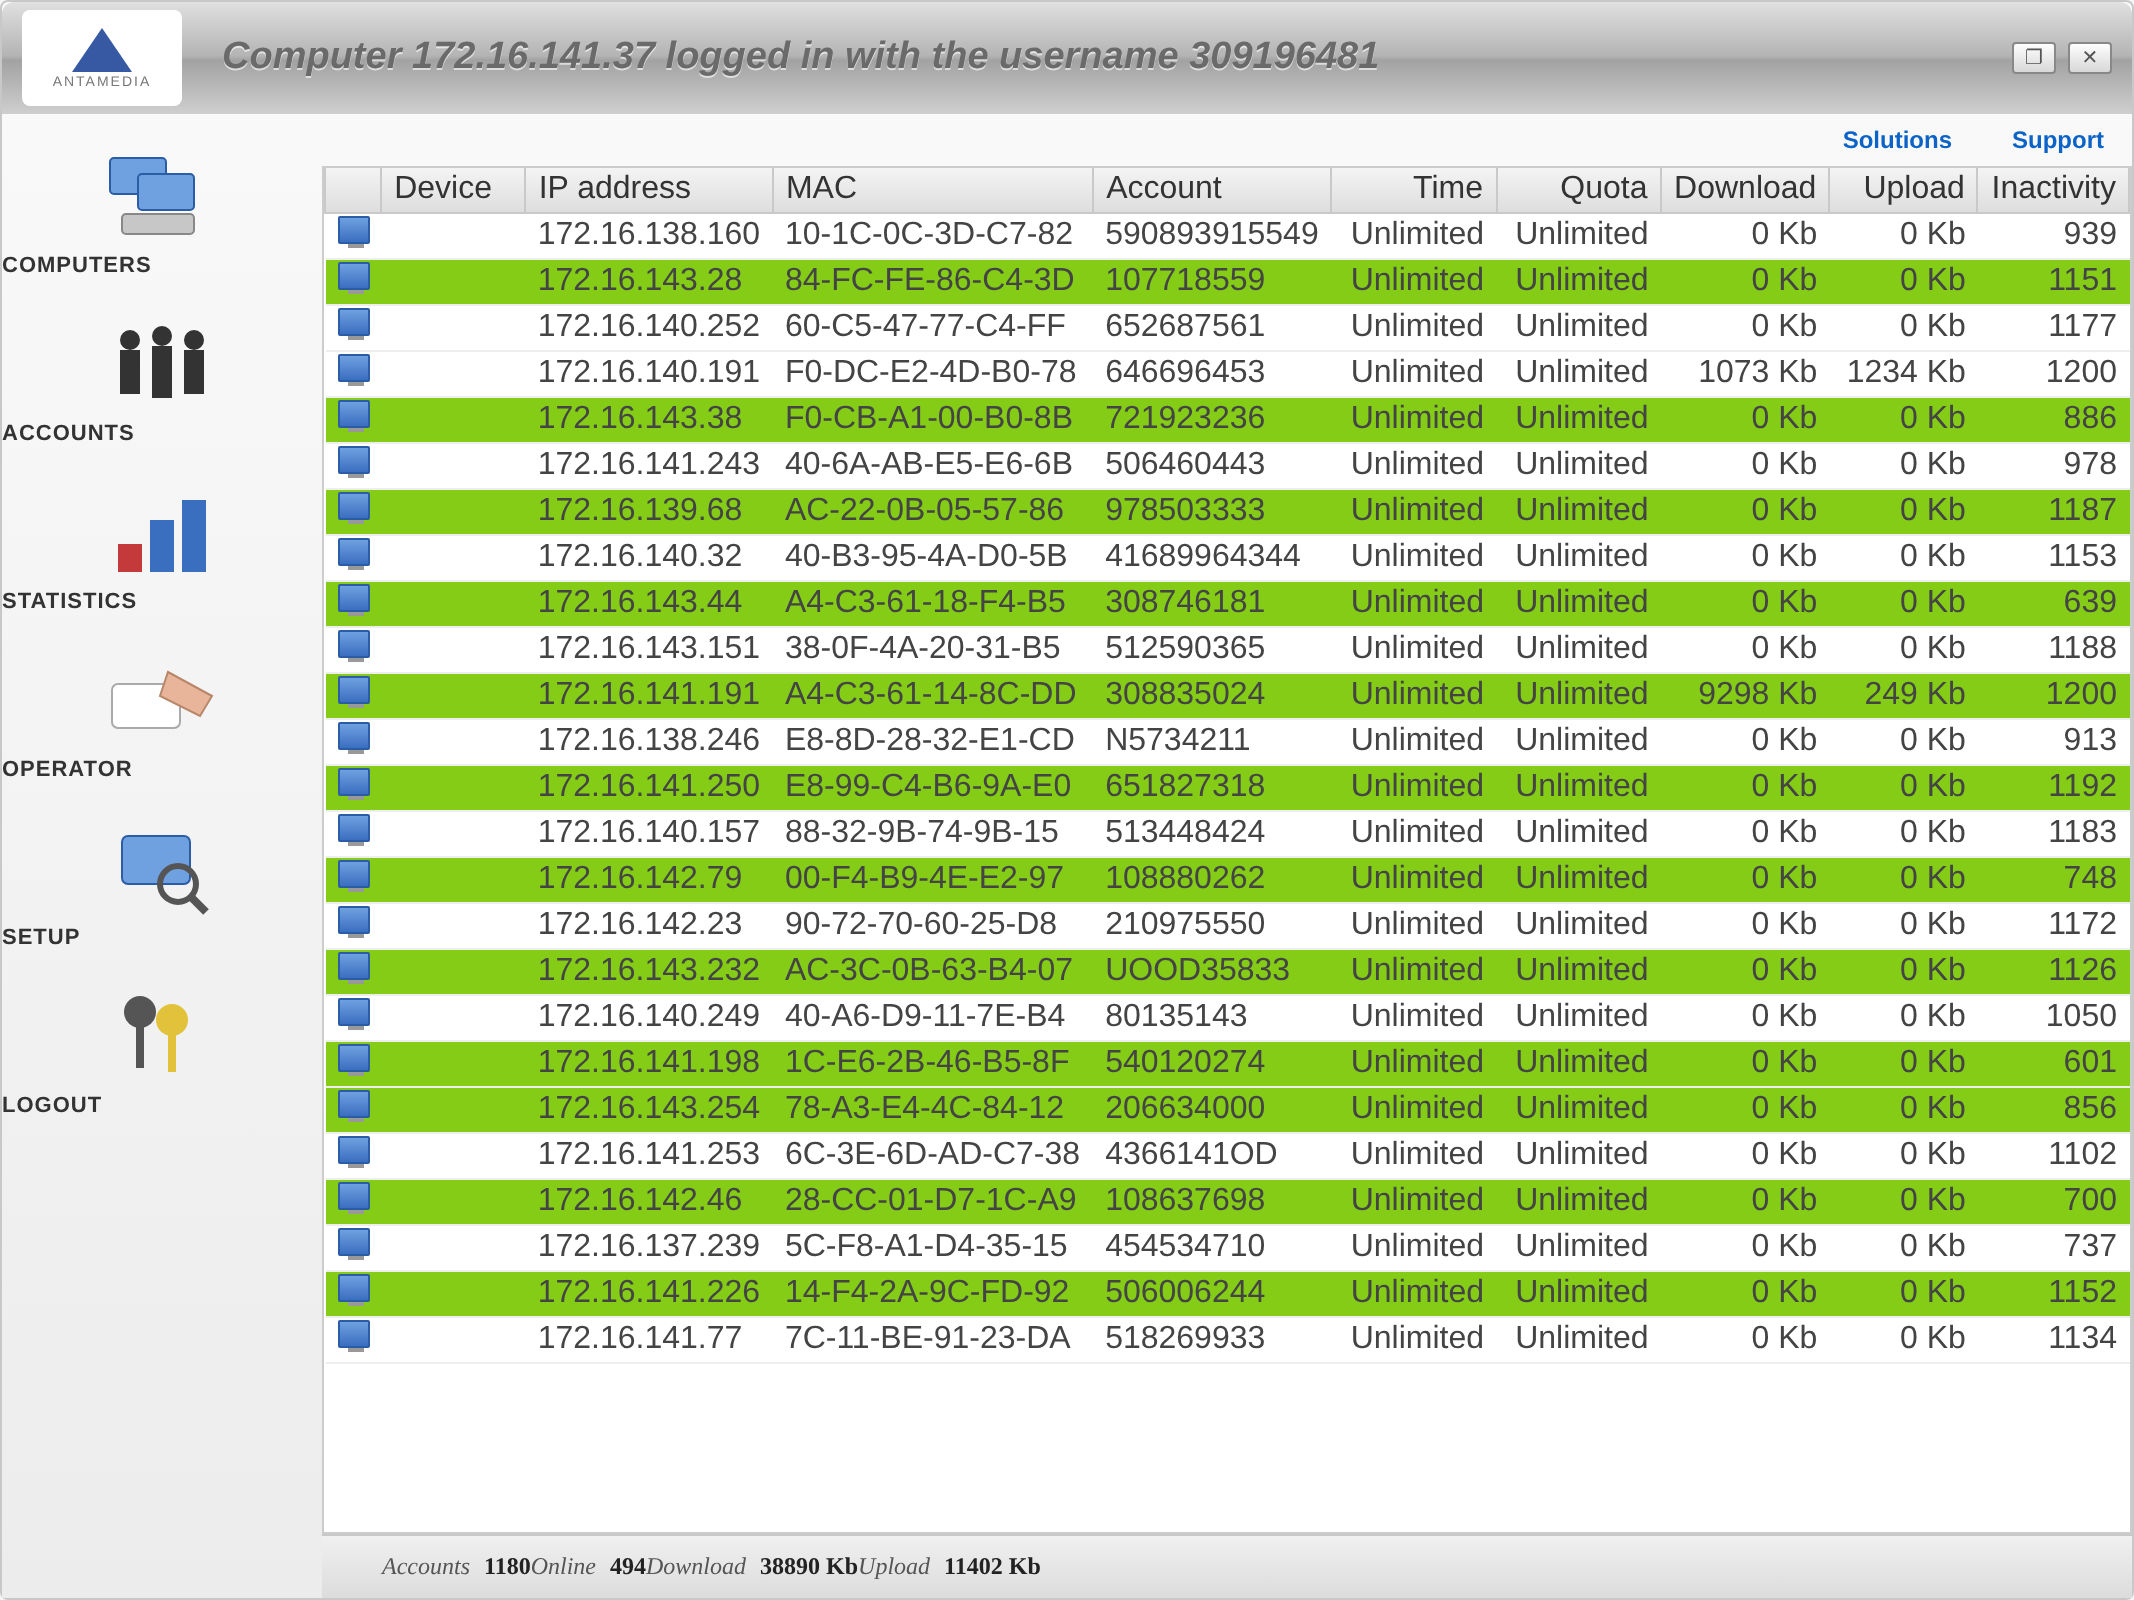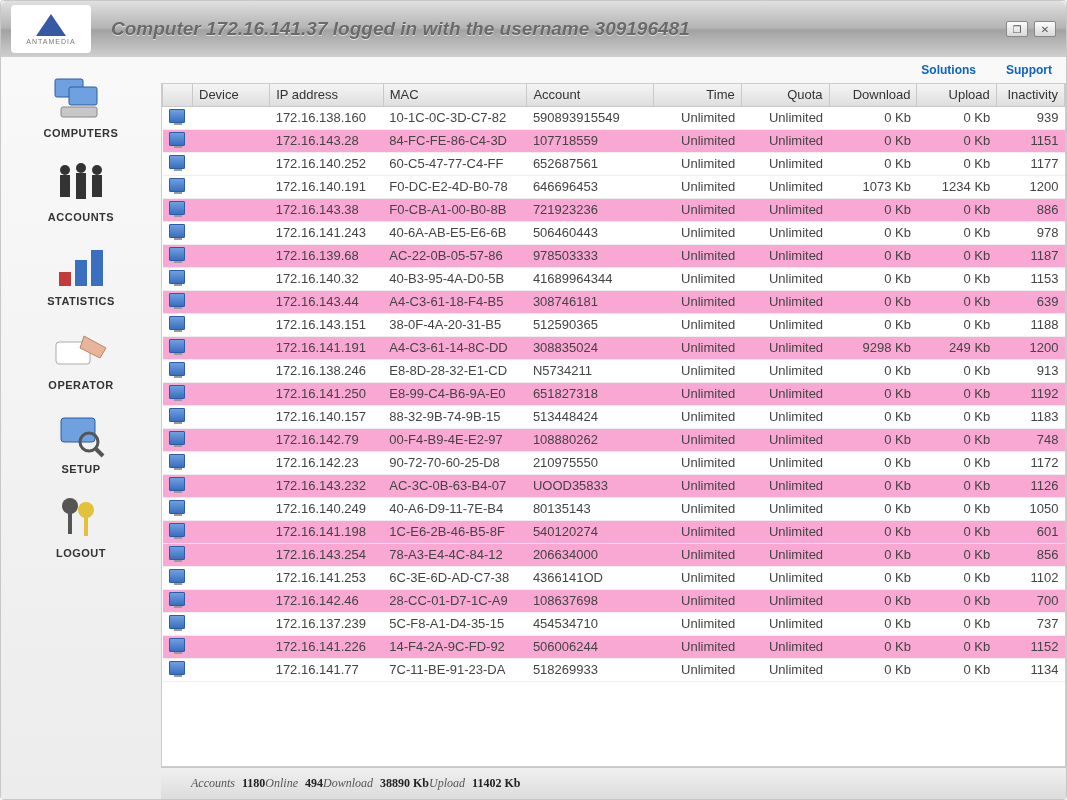--- a/index.html
+++ b/index.html
@@ -38,40 +38,40 @@
   flex-direction:column;
   margin-right: 20px;
 }
 .logo .tri { width:0;height:0;border-left:15px solid transparent;border-right:15px solid transparent;border-bottom:22px solid #3759a3; }
 .logo .txt { font-size:7px; color:#777; letter-spacing:1px; margin-top:2px;}
 .title-text { color:#6a6a6a; font-size:19px; font-style:italic; font-weight:bold; text-shadow:0 1px 0 rgba(255,255,255,0.6); }
 .win-buttons { margin-left:auto; display:flex; gap:6px;}
 .win-button { width:22px; height:16px; border:1px solid #888; background:linear-gradient(#fdfdfd,#d8d8d8); border-radius:2px; font-size:10px; color:#555; display:flex;align-items:center;justify-content:center; cursor:pointer;}
 .main { flex:1; display:flex; overflow:hidden;}
 .sidebar { width:160px; background:linear-gradient(#f9f9f9,#ececec); padding-top:14px; display:flex; flex-direction:column; align-items:center; gap:12px;}
-.nav-item { width:100%; text-align:center; cursor:pointer; padding:4px 0;}
+.nav-item { width:100%; cursor:pointer; padding:4px 0;}
 .nav-item .icon { width:70px; height:50px; margin:0 auto 2px; display:flex; align-items:center; justify-content:center;}
 .nav-item .label { font-size:11px; font-weight:bold; color:#333; letter-spacing:0.5px;}
 .content { flex:1; display:flex; flex-direction:column; overflow:hidden; }
 .topbar { height:26px; display:flex; justify-content:flex-end; align-items:center; padding:0 14px; gap:30px;}
 .topbar a { color:#0b63c7; font-weight:bold; font-size:12px; cursor:pointer; text-decoration:none;}
 .table-wrap { flex:1; overflow:hidden; display:flex;}
 .table-scroll { flex:1; overflow-y:scroll; border:1px solid #ccc; background:#fff;}
-table { width:100%; border-collapse:collapse; font-size:13px;}
+table { width:100%; border-collapse:collapse; font-size:16px;}
 thead th {
   position:sticky; top:0;
   background:linear-gradient(#f4f4f4,#dedede);
   border:1px solid #c9c9c9; border-top:none;
   height:22px; padding:0 6px; font-weight:normal; color:#333;
 }
 thead th.l { text-align:left; }
 thead th.r { text-align:right; }
 tbody td { border-bottom:1px solid #eee; height:23px; padding:0 6px; color:#444; white-space:nowrap;}
 tbody td.r { text-align:right; }
-tbody tr.alt { background:#f9a8d4; }
+tbody tr.alt { background:#84cc16; }
 .monitor-icon { display:inline-block; width:16px; height:14px; border:1px solid #2a5da5; background:linear-gradient(#6fa0e0,#3a6fc0); position:relative; border-radius:1px;}
 .monitor-icon::after { content:''; position:absolute; bottom:-3px; left:4px; width:8px; height:2px; background:#999;}
 .statusbar { height:32px; display:flex; align-items:center; justify-content:flex-start; padding:0 30px; background:linear-gradient(#f0f0f0,#dcdcdc); border-top:1px solid #c8c8c8; font-size:12px; color:#555; font-style:italic;font-family:Liberation Serif, serif;}
 .statusbar b { color:#222; margin-left:4px; font-style:normal;}
 svg { display:block; }
 ::-webkit-scrollbar { width:16px; }
 ::-webkit-scrollbar-track { background:#efefef; border-left:1px solid #ccc;}
 ::-webkit-scrollbar-thumb { background:linear-gradient(#dcdcdc,#c4c4c4); border:1px solid #aaa; border-radius:2px;}
 </style>
 </head>

